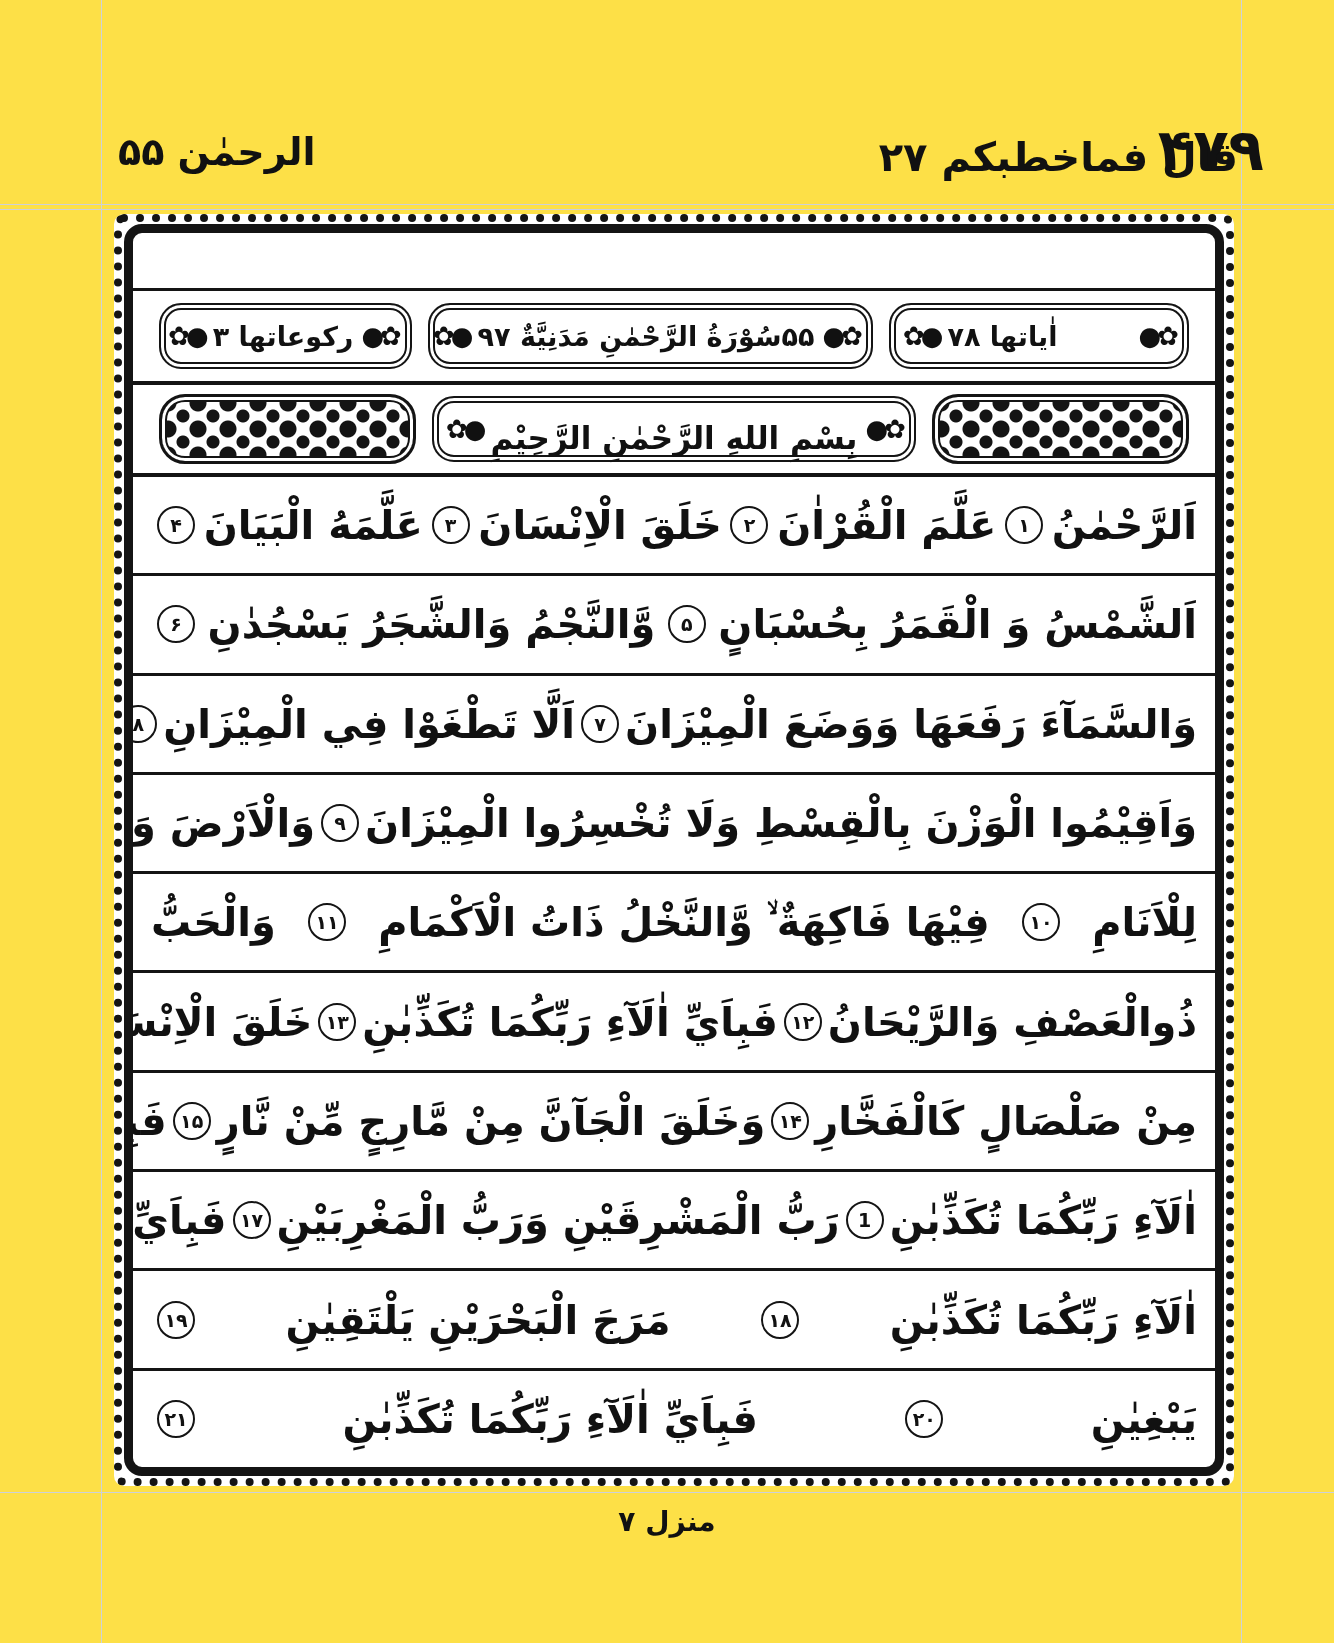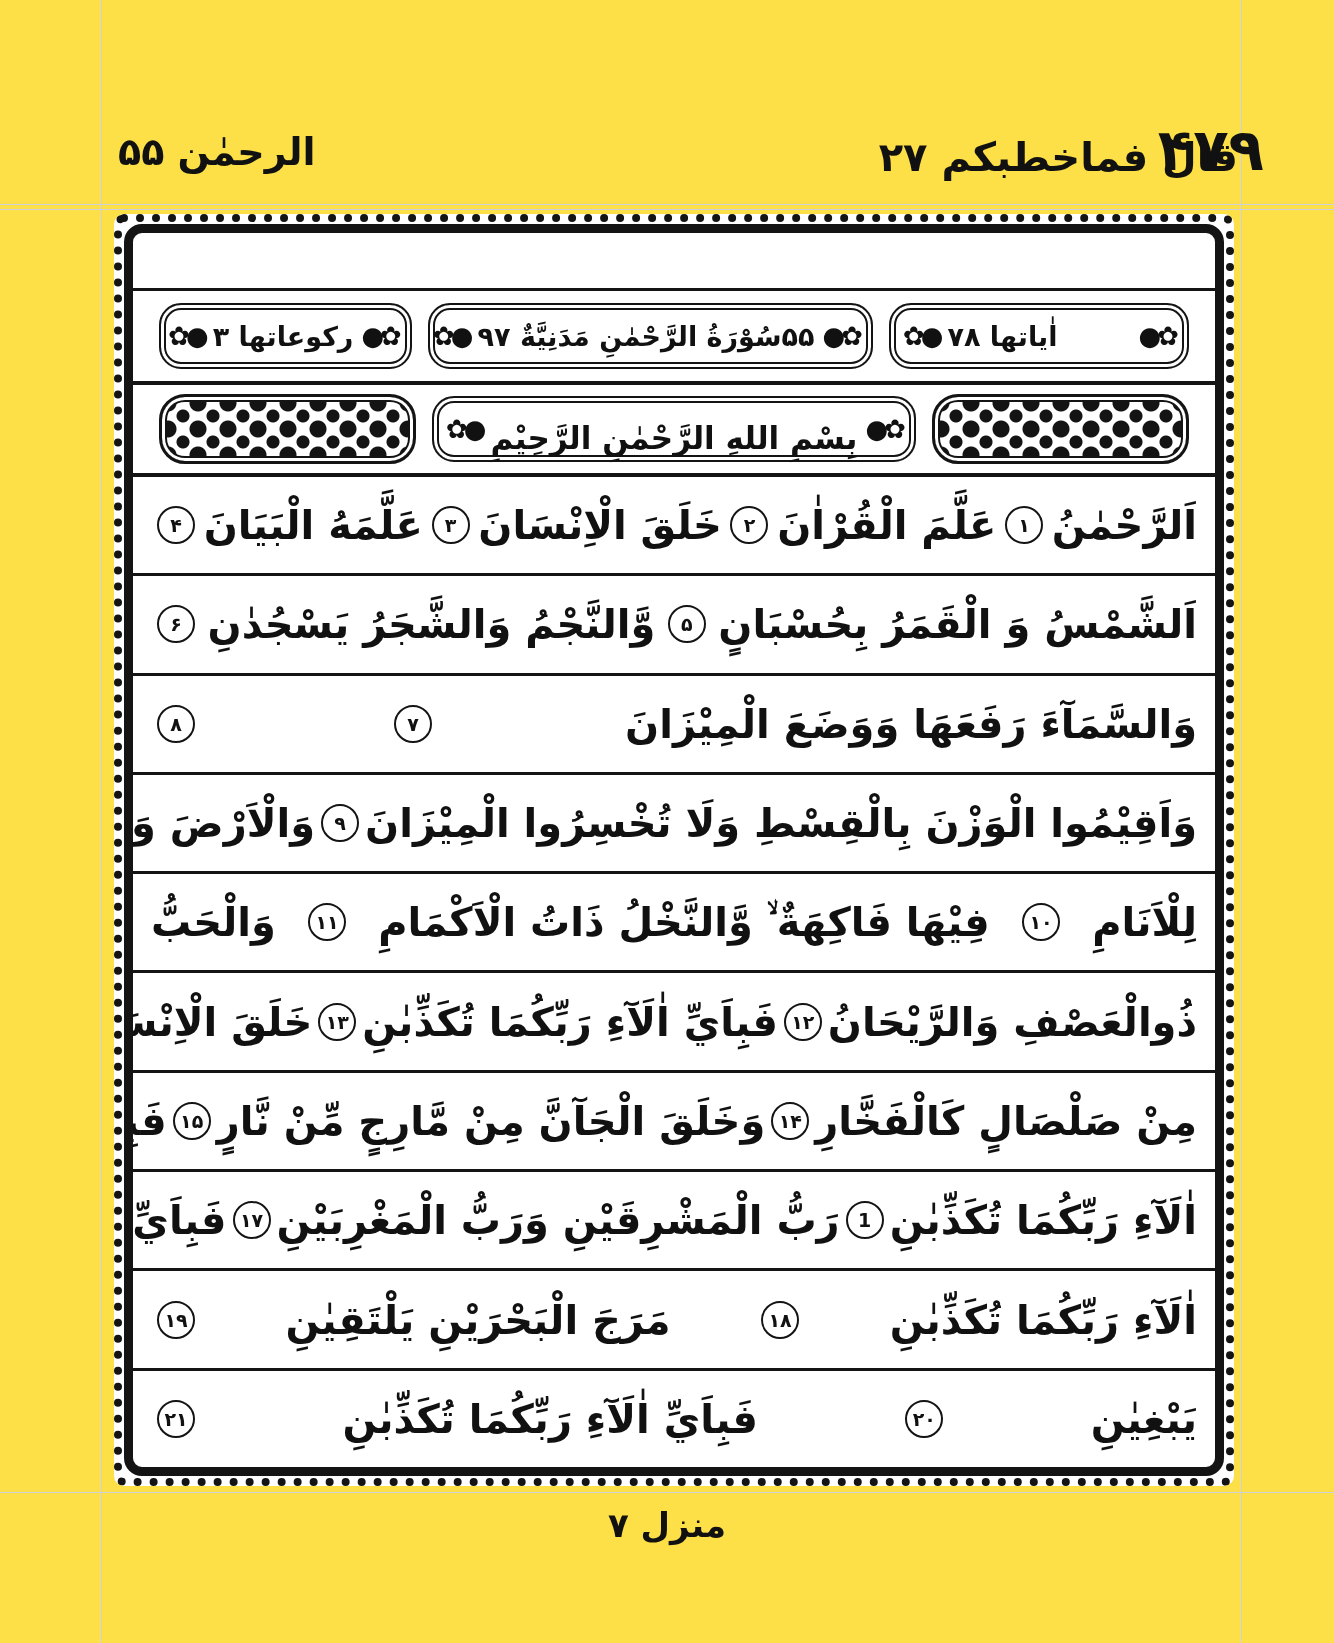--- a/index.html
+++ b/index.html
@@ -84,21 +84,21 @@
   .qtext { white-space:nowrap; }
   .ayah {
     display:inline-flex; align-items:center; justify-content:center;
     min-width:38px; height:38px; margin:0 6px;
     border:2.5px solid #141414; border-radius:50%;
     font-size:19px; font-weight:bold; padding:0 3px;
   }
 
   .footer-text {
     position:absolute; left:0; right:0; top:1505px; z-index:2;
-    text-align:center; font-weight:bold; font-size:34px; direction:rtl;
+    text-align:center; font-weight:bold; font-size:28px; direction:rtl;
   }
 </style>
 </head>
 <body>
 
 <div class="page">
 
   <div class="guide v" style="left:101px;"></div>
   <div class="guide v" style="left:1241px;"></div>
   <div class="guide h" style="top:204px;"></div>
@@ -155,20 +155,21 @@
           </div>
           <div class="qline">
             <span class="qtext">اَلشَّمْسُ وَ الْقَمَرُ بِحُسْبَانٍ</span>
             <span class="ayah">۵</span>
             <span class="qtext">وَّالنَّجْمُ وَالشَّجَرُ يَسْجُدٰنِ</span>
             <span class="ayah">۶</span>
           </div>
           <div class="qline">
             <span class="qtext">وَالسَّمَآءَ رَفَعَهَا وَوَضَعَ الْمِيْزَانَ</span>
             <span class="ayah">۷</span>
+            <span class="qtext">اَلَّا تَطْغَوْا فِي الْمِيْزَانِ</span>
             <span class="ayah">۸</span>
           </div>
           <div class="qline">
             <span class="qtext">وَاَقِيْمُوا الْوَزْنَ بِالْقِسْطِ وَلَا تُخْسِرُوا الْمِيْزَانَ</span>
             <span class="ayah">۹</span>
             <span class="qtext">وَالْاَرْضَ وَضَعَهَا</span>
           </div>
           <div class="qline">
             <span class="qtext">لِلْاَنَامِ</span>
             <span class="ayah">۱۰</span>

